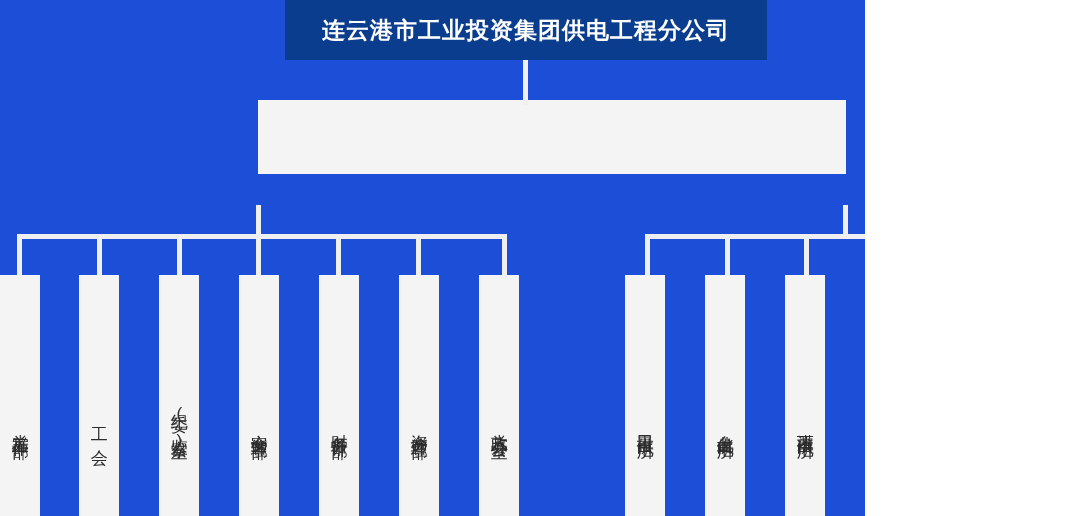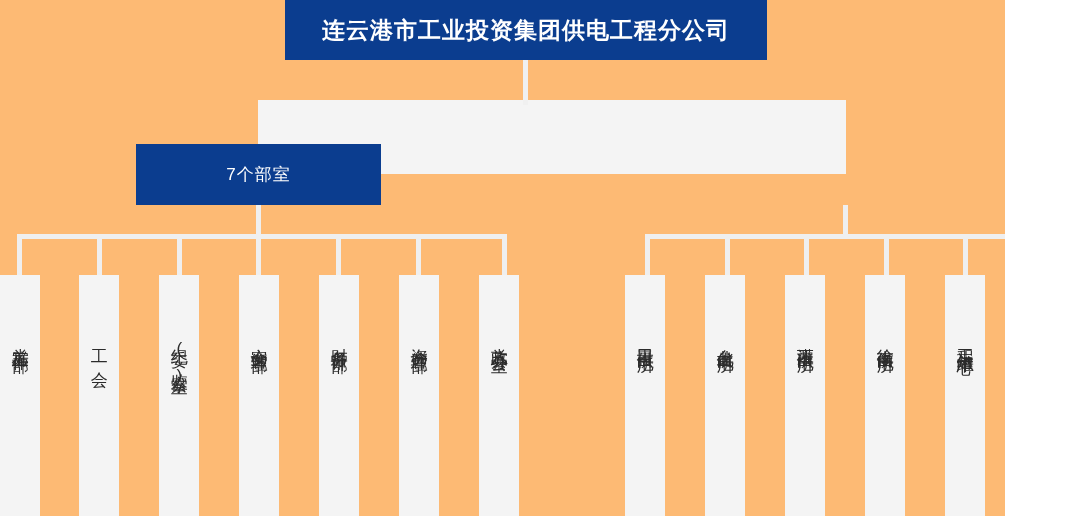--- a/index.html
+++ b/index.html
@@ -6,24 +6,25 @@
   html, body {
     margin: 0;
     padding: 0;
     background: #ffffff;
   }
   body {
     font-family: "Liberation Sans", "DejaVu Sans", sans-serif;
   }
   #chart {
     position: relative;
-    width: 1005px;
+    width: 865px;
     height: 516px;
-    background: #fdba74;
+    background: #1d4ed8;
     overflow: hidden;
+    text-align: center;
   }
 
   
   .blue-box {
     position: absolute;
     background: #0B3D8F;
     color: #ffffff;
     display: flex;
     align-items: center;
     justify-content: center;
@@ -121,23 +122,20 @@
 <div id="chart">
 
   <div class="plate"></div>
 
   <div class="blue-box root-box">
     <span>连云港市工业投资集团供电工程分公司</span>
   </div>
 
   <div class="root-stem"></div>
 
-  <div class="blue-box branch-box branch-left">
-    <span>7个部室</span>
-  </div>
 
 
   <div class="branch-stem branch-stem-left"></div>
   <div class="branch-stem branch-stem-right"></div>
 
   <div class="bus bus-left"></div>
   <div class="bus bus-right"></div>
 
   <div class="drop" style="left:17px"></div>
   <div class="drop" style="left:97px"></div>

